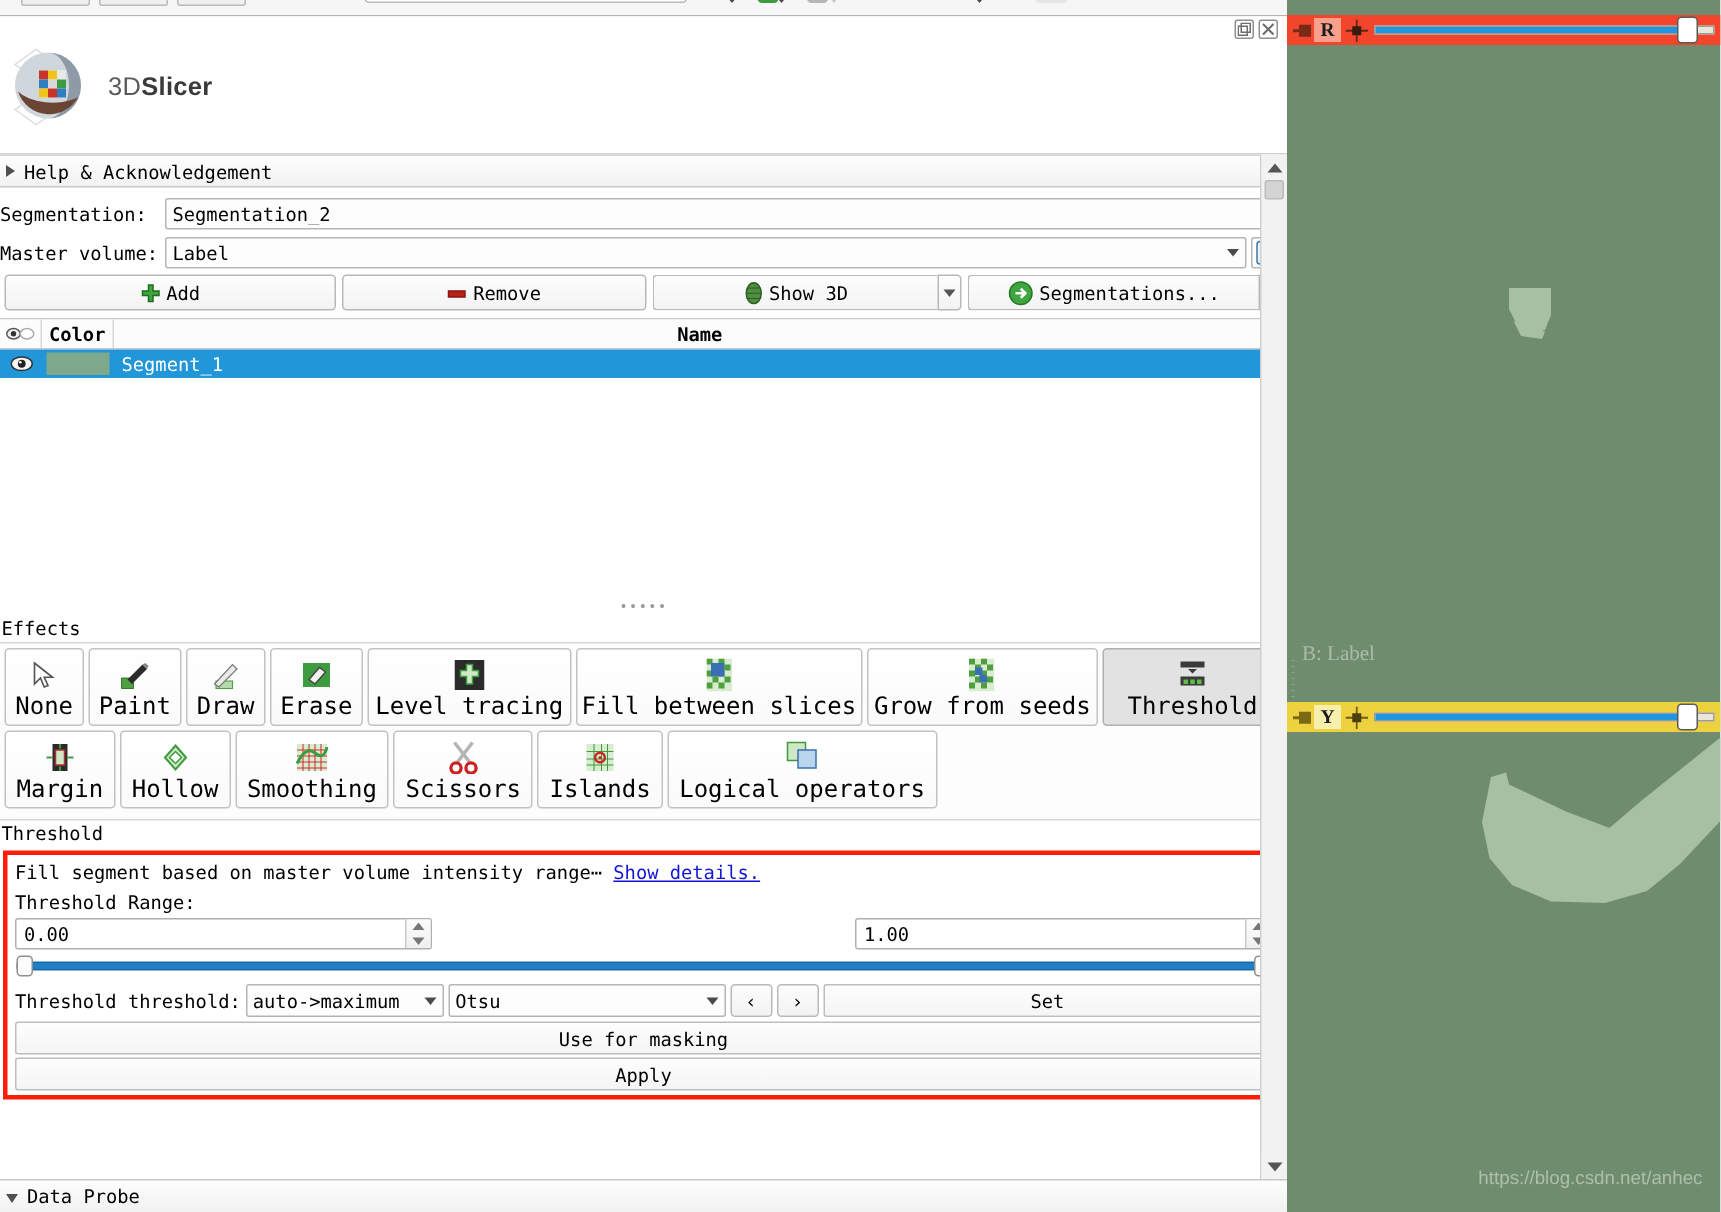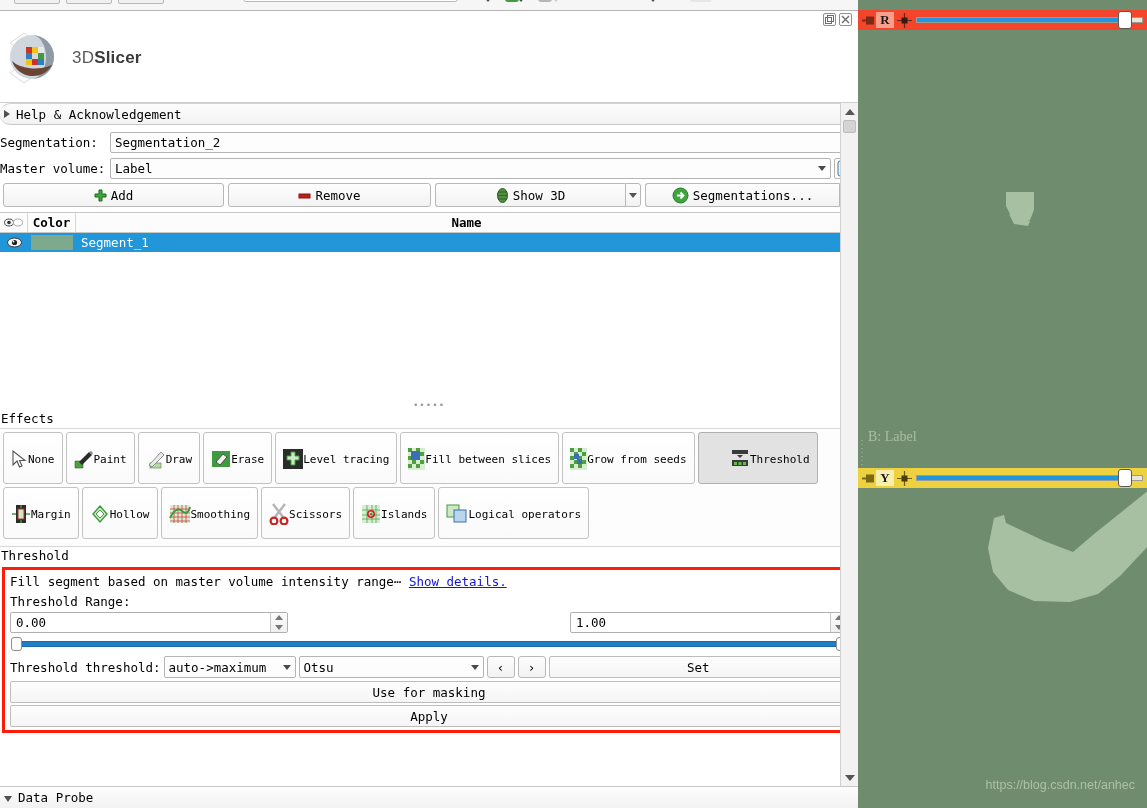--- a/index.html
+++ b/index.html
@@ -62,21 +62,20 @@
     margin-left: 8px; font-family: "Liberation Sans", sans-serif;
     font-size: 17px; color: #5a5a5a; letter-spacing: .2px;
   }
   .logo-text b { color: #3a3a3a; font-weight: bold; }
 
   .collapsible {
     height: 22px; border-top: 1px solid #d2d2d2; border-bottom: 1px solid #c8c8c8;
     background: linear-gradient(#fdfdfd,#f2f2f2);
     display: flex; align-items: center; padding-left: 4px;
     font-size: 12.5px;
-    border-radius: 10px;
   }
   .tri {
     width: 0; height: 0; margin-right: 6px;
     border-top: 4px solid transparent; border-bottom: 4px solid transparent;
     border-left: 6px solid #4f4f4f;
   }
   .tri.down {
     border-left: 4px solid transparent; border-right: 4px solid transparent;
     border-top: 6px solid #4f4f4f; border-bottom: none; margin-top: 2px;
   }
@@ -154,22 +153,22 @@
 
   
   .effects-box {
     border: 1px solid #d8d8d8; border-left: none; border-right: none;
     padding: 3px 3px 4px 3px; background: #fdfdfd;
   }
   .eff-row { display: flex; gap: 3px; margin-bottom: 3px; }
   .eff {
     background: linear-gradient(#ffffff,#fafafa);
     border: 1px solid #c2c2c2; border-radius: 3px;
-    display: flex; flex-direction: row; align-items: center; justify-content: flex-end;
-    padding: 5px 7px 3px 7px; font-size: 11px; min-width: 52px; height: 52px;
+    display: flex; flex-direction: column; align-items: center; justify-content: flex-end;
+    padding: 5px 7px 3px 7px; font-size: 16px; min-width: 52px; height: 52px;
     cursor: default;
   }
   .eff.selected { background: #e2e2e2; border-color: #b0b0b0; }
   .eff .ico { height: 22px; display: flex; align-items: center; justify-content: center; }
   .eff .lbl { white-space: nowrap; }
 
   
   .thr-wrap { position: relative; }
   .thr-box {
     border: 3px solid #fc1d08; margin: 2px 2px 0 2px; padding: 4px 5px 3px 5px;
@@ -621,21 +620,21 @@
               <g stroke="#3f9b3f" stroke-width="0.7">
                 <path d="M1 6 h18 M1 11 h18 M1 15 h18 M6 1 v18 M11 1 v18 M15 1 v18"></path>
               </g>
               <circle cx="10" cy="10" r="3.2" fill="none" stroke="#cc2222" stroke-width="1.6"></circle>
               <circle cx="10" cy="10" r="1" fill="#cc2222"></circle>
             </svg>
           </div>
           <div class="lbl">Islands</div>
         </div>
 
-        <div class="eff" style="min-width:140px;">
+        <div class="eff" style="min-width:140px;justify-content:space-between;">
           <div class="ico">
             <svg width="22" height="20" viewBox="0 0 22 20">
               <rect x="1" y="1" width="12" height="12" fill="#cfe8c6" stroke="#3f9b3f"></rect>
               <rect x="8" y="6" width="12" height="12" fill="#b9d6ec" stroke="#3b6fb5"></rect>
             </svg>
           </div>
           <div class="lbl">Logical operators</div>
         </div>
       </div>
     </div>

